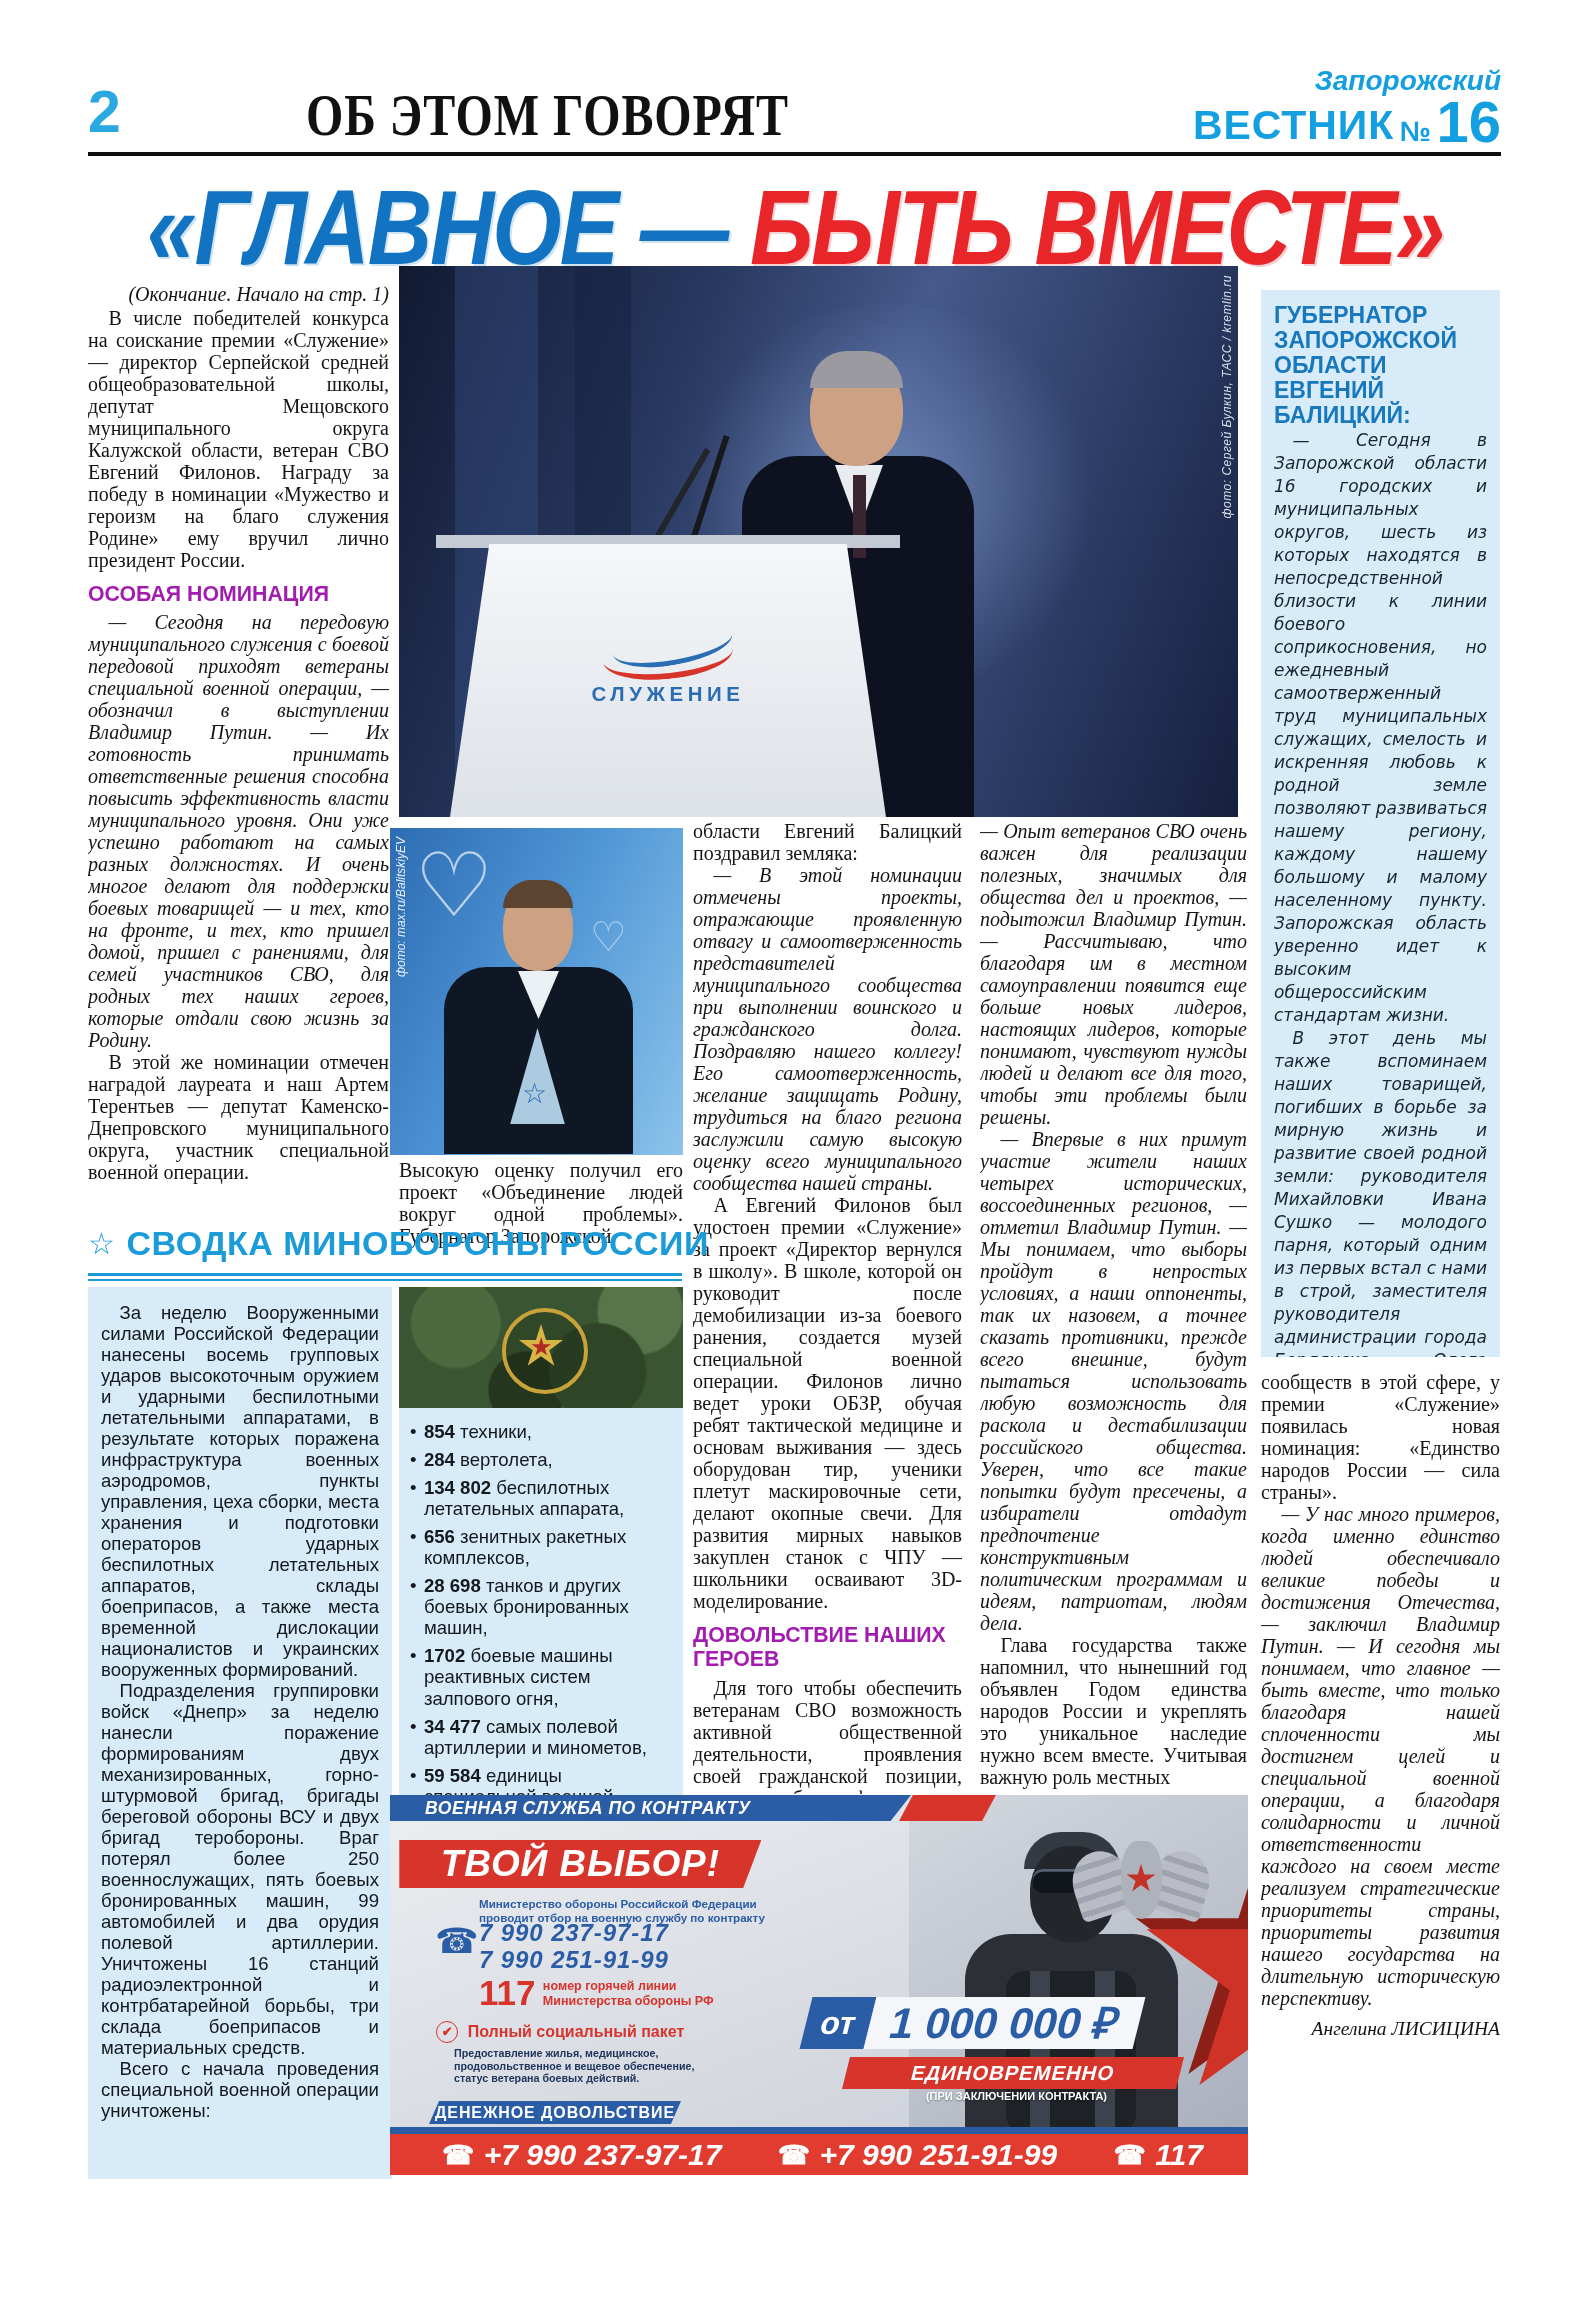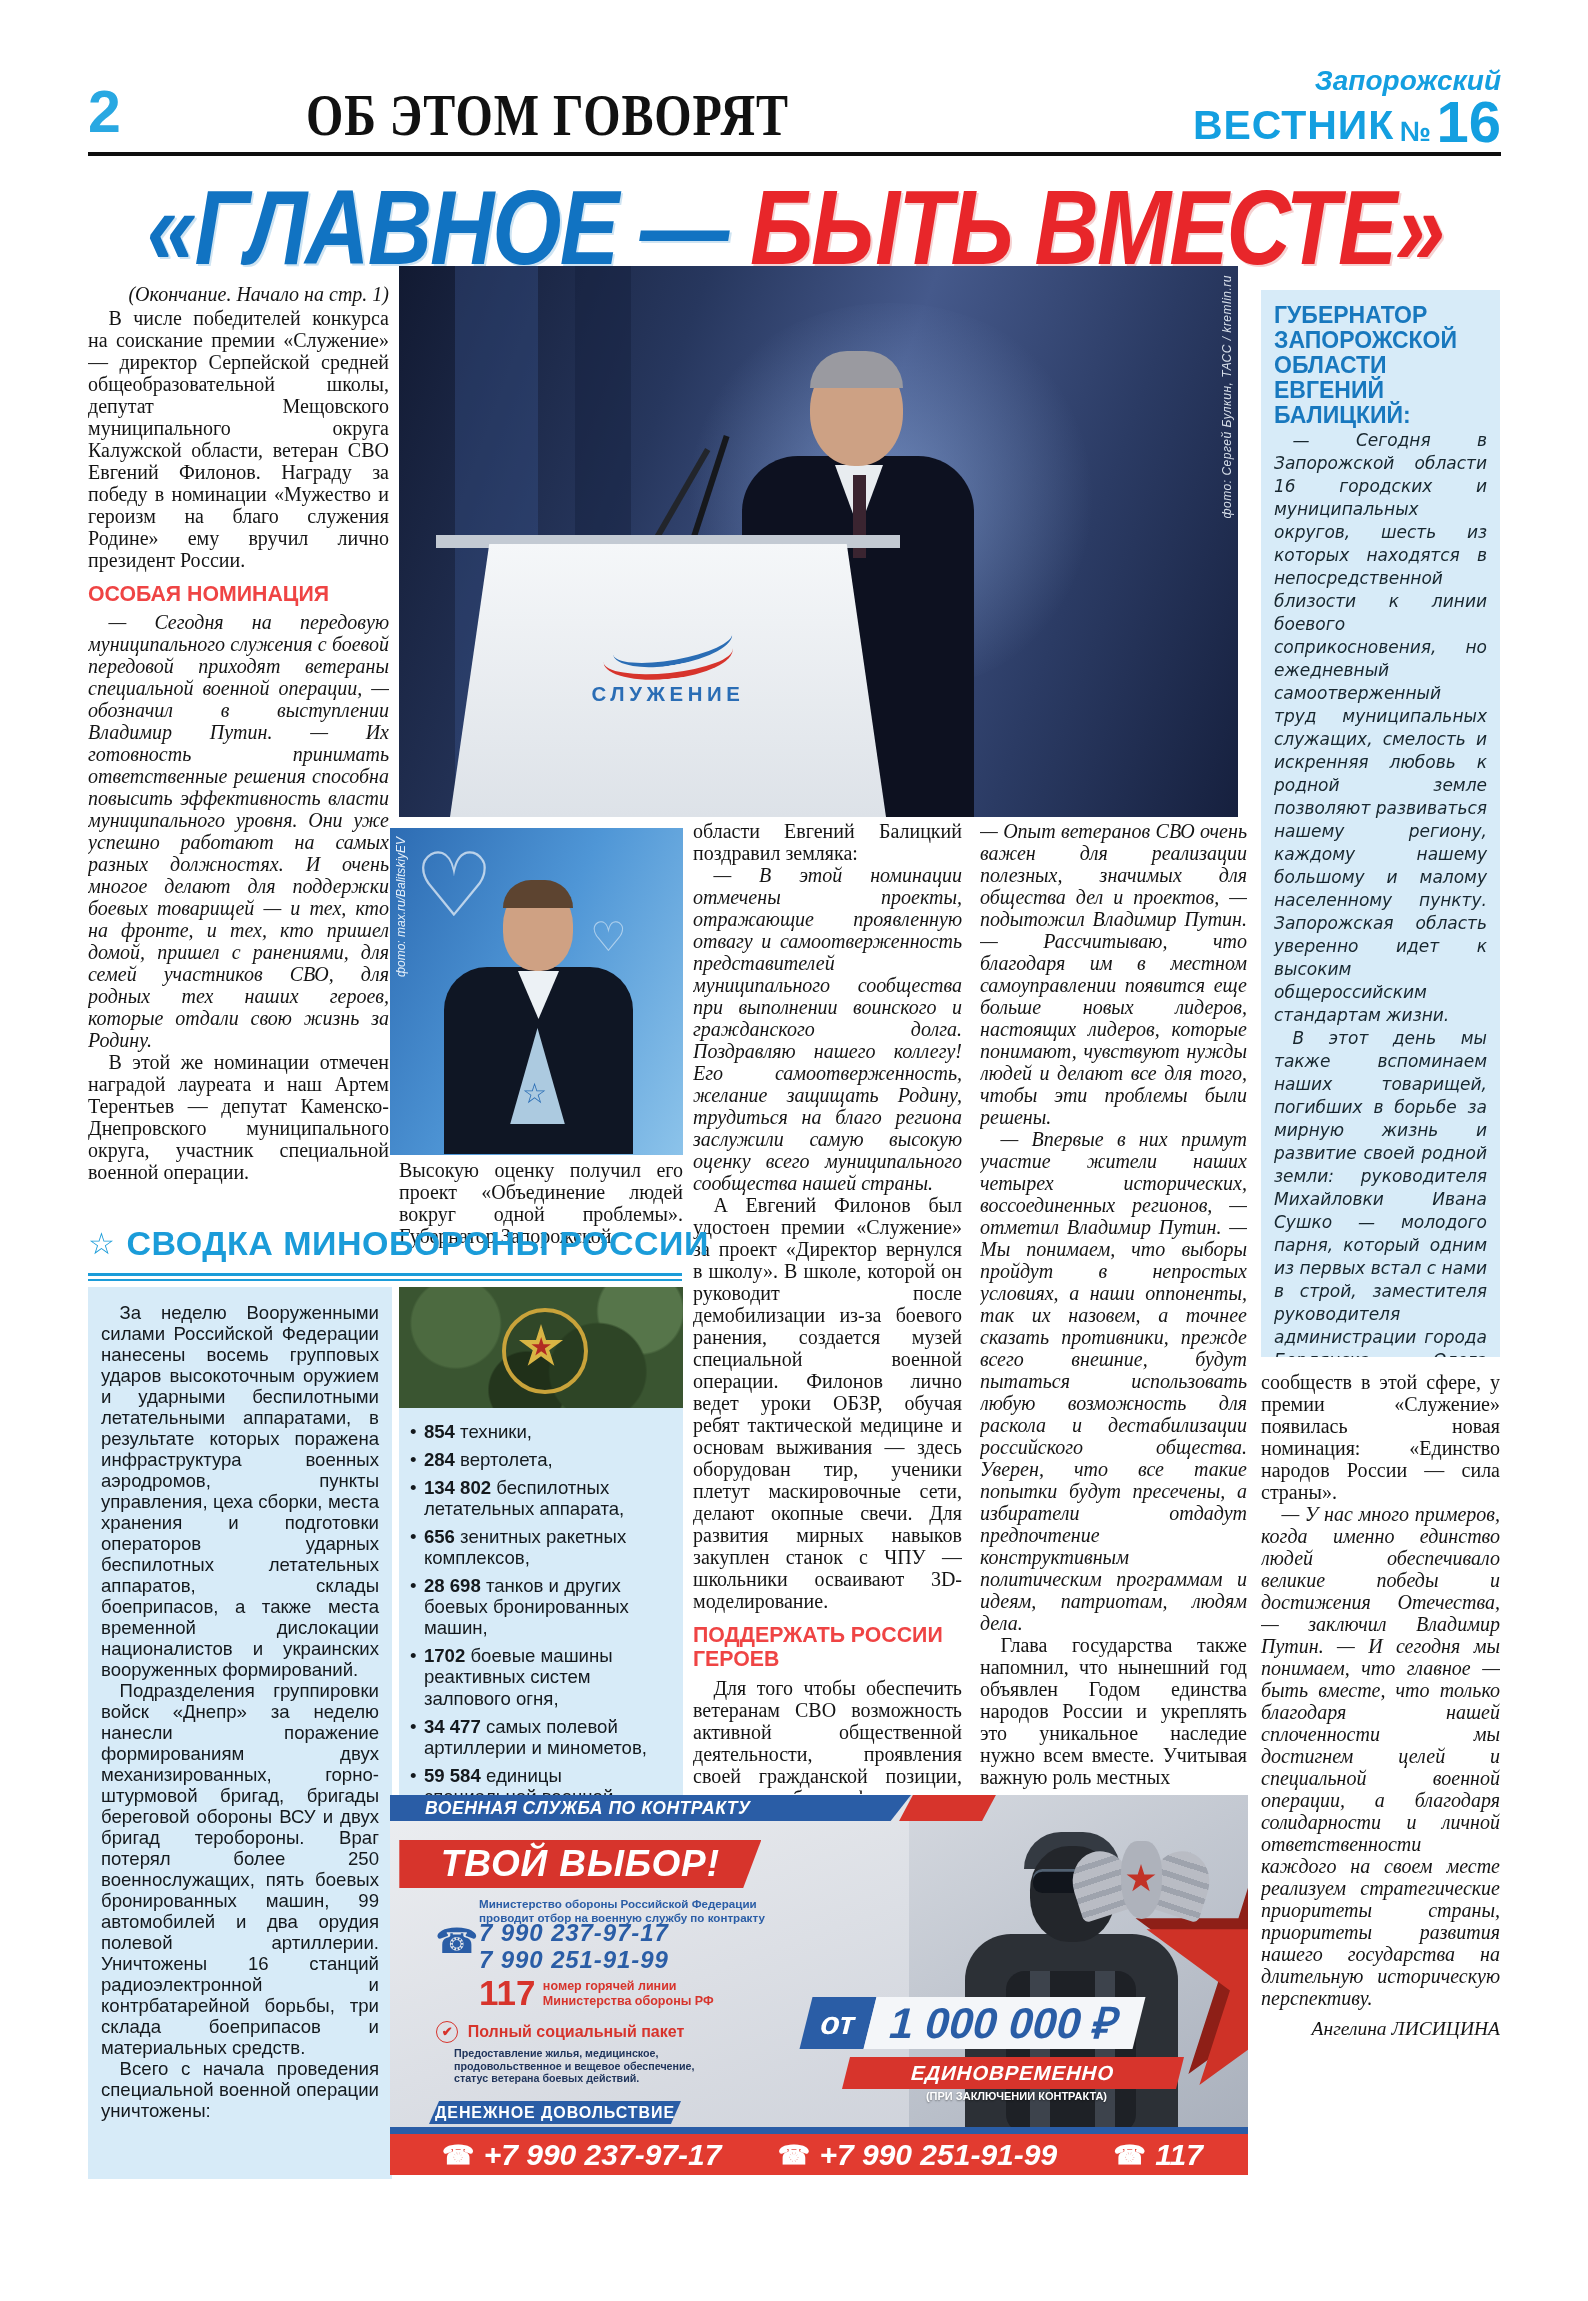--- a/index.html
+++ b/index.html
@@ -24,21 +24,21 @@
   .headline .h-blue{color:#1173c2;text-shadow:1.9px 1.9px 0 #cfe4f2;}
   .headline .h-red{color:#e8262a;text-shadow:1.9px 1.9px 0 #f5d2d2;}
   
   .serifcol{font-family:"Liberation Serif",serif;font-size:20px;line-height:22px;color:#141414;
        text-align:justify;overflow:hidden;}
   .serifcol p{margin:0;text-indent:20.4px;}
   .serifcol p.noind{text-indent:0;}
   .cont-note{font-style:italic;text-align:right;text-indent:0 !important;margin-bottom:1.9px !important;}
   .it{font-style:italic;}
   .subhead{font-family:"Liberation Sans",sans-serif;font-weight:bold;font-size:21.3px;line-height:24px;
-       margin:11px 0 5.6px;text-indent:0;text-align:left;color:#ef4444;}
+       margin:11px 0 5.6px;text-indent:0;text-align:left;color:#a21caf;}
   .col1{left:88px;top:283px;width:301px;height:1002px;}
   .col2cap{left:399px;top:1159px;width:284px;height:96px;}
   .colC{left:693px;top:820px;width:269px;height:974px;}
   .colD{left:980px;top:820px;width:267px;height:972px;}
   .col5{left:1261px;top:1371px;width:239px;height:816px;}
   .byline{display:block;text-align:right;font-style:italic;margin-top:9.3px;font-size:19.5px;}
   
   .photo1{left:399px;top:266px;width:839px;height:551px;overflow:hidden;
        background:linear-gradient(110deg,#121a32 0%,#27375e 30%,#45598b 52%,#2b3b64 76%,#16203e 100%);}
   .p1-glow{position:absolute;left:278px;top:37px;width:427px;height:390px;border-radius:50%;
@@ -252,21 +252,21 @@
 </div>
 
 <div class="abs serifcol col2cap">
   <p class="noind">Высокую оценку получил его проект «Объединение людей вокруг одной проблемы». Губернатор Запорожской</p>
 </div>
 
 <div class="abs serifcol colC">
   <p class="noind">области Евгений Балицкий поздравил земляка:</p>
   <p class="it">— В этой номинации отмечены проекты, отражающие проявленную отвагу и самоотверженность представителей муниципального сообщества при выполнении воинского и гражданского долга. Поздравляю нашего коллегу! Его самоотверженность, желание защищать Родину, трудиться на благо региона заслужили самую высокую оценку всего муниципального сообщества нашей страны.</p>
   <p>А Евгений Филонов был удостоен премии «Служение» за проект «Директор вернулся в школу». В школе, которой он руководит после демобилизации из-за боевого ранения, создается музей специальной военной операции. Филонов лично ведет уроки ОБЗР, обучая ребят тактической медицине и основам выживания — здесь оборудован тир, ученики плетут маскировочные сети, делают окопные свечи. Для развития мирных навыков закуплен станок с ЧПУ — школьники осваивают 3D-моделирование.</p>
-  <h3 class="subhead">ПОДДЕРЖАТЬ РОССИИ ГЕРОЕВ</h3>
+  <h3 class="subhead">ДОВОЛЬСТВИЕ НАШИХ ГЕРОЕВ</h3>
   <p>Для того чтобы обеспечить ветеранам СВО возможность активной общественной деятельности, проявления своей гражданской позиции, успешно работает федеральная программа «Время героев» и другие кадровые платформы.</p>
 </div>
 
 <div class="abs serifcol colD">
   <p class="it noind">— Опыт ветеранов СВО очень важен для реализации полезных, значимых для общества дел и проектов, — подытожил Владимир Путин. — Рассчитываю, что благодаря им в местном самоуправлении появится еще больше новых лидеров, настоящих лидеров, которые понимают, чувствуют нужды людей и делают все для того, чтобы эти проблемы были решены.</p>
   <p class="it">— Впервые в них примут участие жители наших четырех исторических, воссоединенных регионов, — отметил Владимир Путин. — Мы понимаем, что выборы пройдут в непростых условиях, а наши оппоненты, так их назовем, а точнее сказать противники, прежде всего внешние, будут пытаться использовать любую возможность для раскола и дестабилизации российского общества. Уверен, что все такие попытки будут пресечены, а избиратели отдадут предпочтение конструктивным политическим программам и идеям, патриотам, людям дела.</p>
   <p>Глава государства также напомнил, что нынешний год объявлен Годом единства народов России и укреплять это уникальное наследие нужно всем вместе. Учитывая важную роль местных</p>
 </div>
 
 <div class="abs sidebar">

